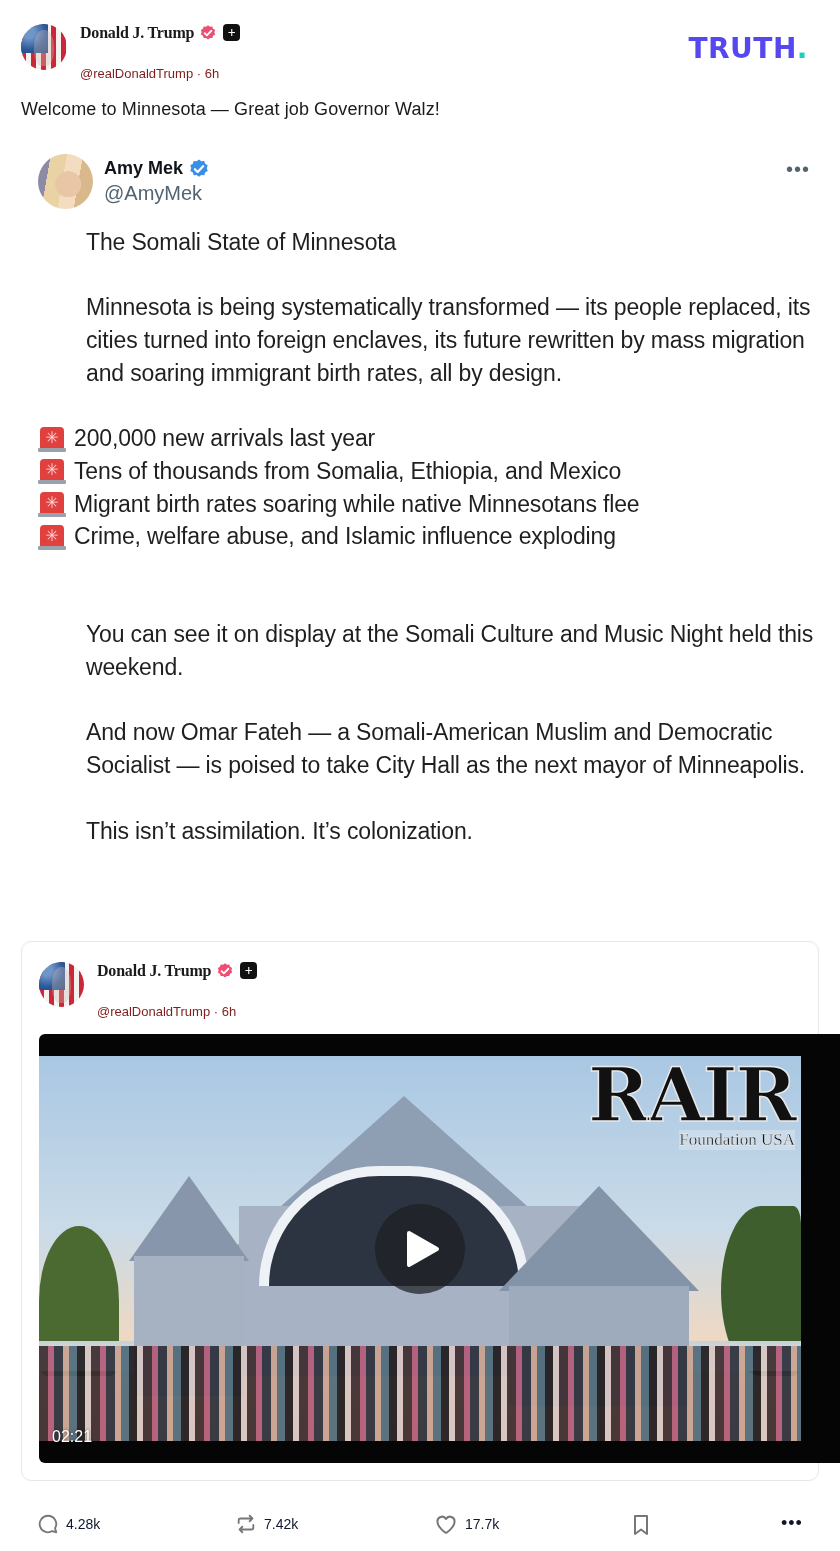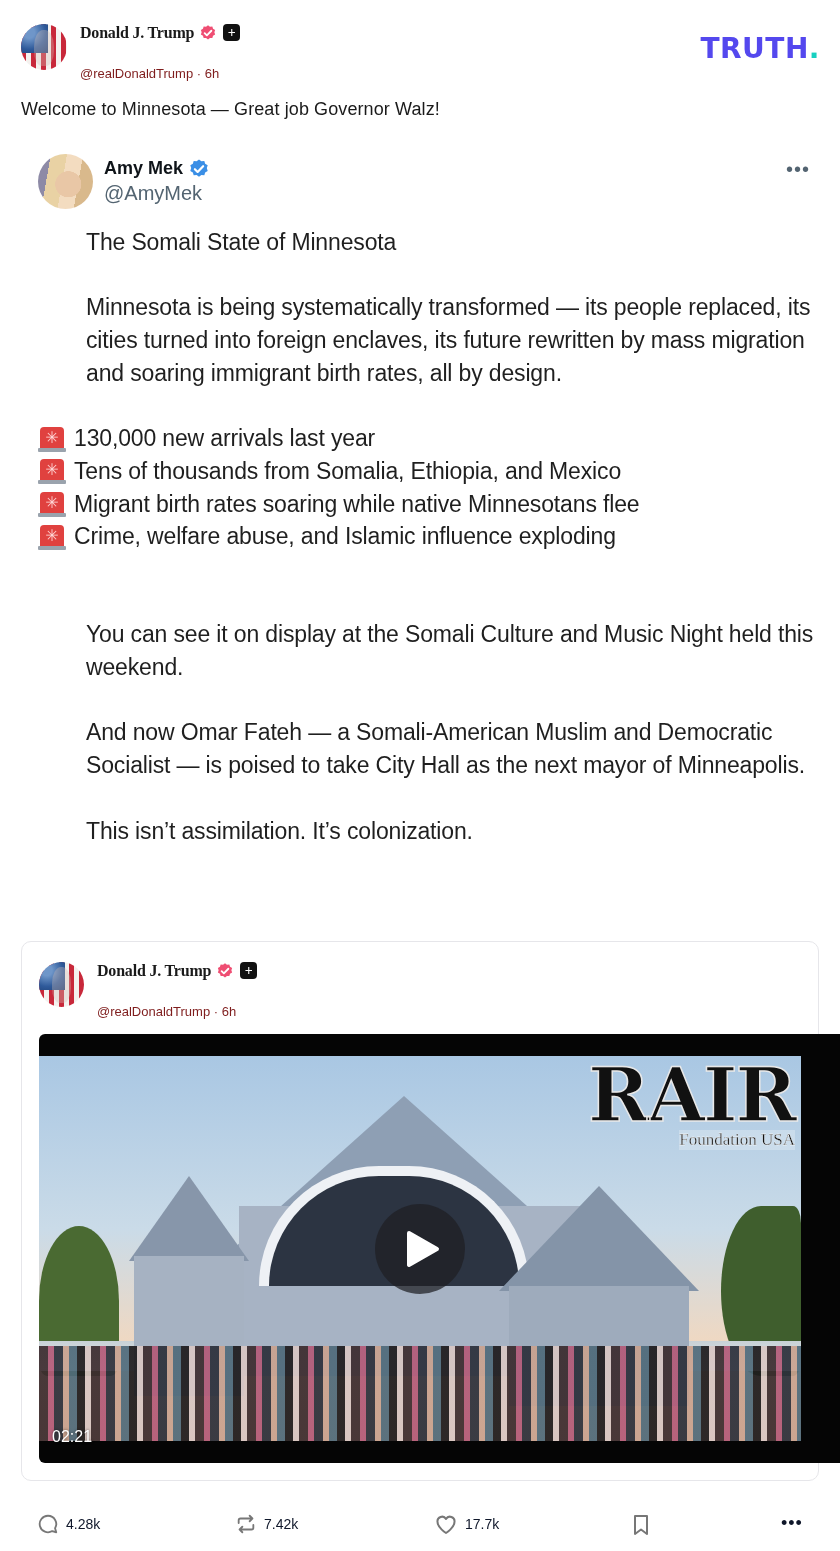--- a/index.html
+++ b/index.html
@@ -14,21 +14,21 @@
     background: radial-gradient(circle at 30% 30%, #6f96c9 0 20%, #2f5a9a 60%, #1e3d72 100%); }
   .avatar-trump::after { content: ""; position: absolute; left: 28%; top: 12%; width: 44%; height: 80%;
     border-radius: 45% 45% 40% 40%; background: rgba(210,190,180,0.35); }
   .avatar-trump.small { width: 45px; height: 45px; }
   .author-block { margin-left: 13px; display: flex; flex-direction: column; }
   .name-row { display: flex; height: 22px; font-family: Liberation Serif, serif; }
   .author-name { font-size: 16px; font-weight: 700; color: #1a1a1a; letter-spacing: -0.2px; }
   .verified-pink { width: 18px; height: 18px; margin-left: 5px; display: inline-block; }
   .plus-badge { width: 17px; height: 17px; margin-left: 6px; border-radius: 4px; background: #111; color: #fff; display: inline-flex; align-items: center; justify-content: center; font-size: 14px; font-weight: 700; line-height: 1; }
   .handle { font-size: 13px; color: #7f1d1d; margin-top: 20px; }
-  .truth-logo { position: absolute; right: 0; top: 8px; font-size: 28px; font-weight: 900; color: #5448ee; letter-spacing: 0.5px; font-family: "DejaVu Sans", sans-serif; }
+  .truth-logo { position: absolute; right: 12px; top: 8px; font-size: 28px; font-weight: 900; color: #5448ee; letter-spacing: 0.5px; font-family: "DejaVu Sans", sans-serif; }
   .truth-logo .dot { color: #17d0c0; }
 
   .post-text { position: absolute; left: 21px; top: 99px; font-size: 18px; color: #1a1a1a; letter-spacing: 0.1px; }
 
   
   .tweet { position: absolute; left: 38px; top: 152px; width: 780px; }
   .tweet-head { display: flex; align-items: center; height: 58px; position: relative; }
   .avatar-amy { width: 55px; height: 55px; border-radius: 50%; overflow: hidden; position: relative;
     background: radial-gradient(circle at 55% 55%, #e9c7a6 0 30%, transparent 31%), linear-gradient(100deg, #8d8aa6 0 20%, #e9d2a4 20% 45%, #f3dcc0 45% 70%, #d9b98c 70% 100%); }
   .tweet-author { margin-left: 11px; display: flex; flex-direction: column; }
@@ -121,21 +121,21 @@
     <p>The Somali State of Minnesota</p>
     <div class="gap"></div>
     <p>Minnesota is being systematically transformed — its people replaced, its cities turned into foreign enclaves, its future rewritten by mass migration and soaring immigrant birth rates, all by design.</p>
     <div class="gap"></div>
     <div class="alert-line">
       <span class="siren">
           <span class="body"></span>
           <span class="star">✳</span>
           <span class="base"></span>
         </span>
-      <span>130,000 new arrivals last year</span>
+      <span>200,000 new arrivals last year</span>
     </div>
     <div class="alert-line">
       <span class="siren">
           <span class="body"></span>
           <span class="star">✳</span>
           <span class="base"></span>
         </span>
       <span>Tens of thousands from Somalia, Ethiopia, and Mexico</span>
     </div>
     <div class="alert-line">

